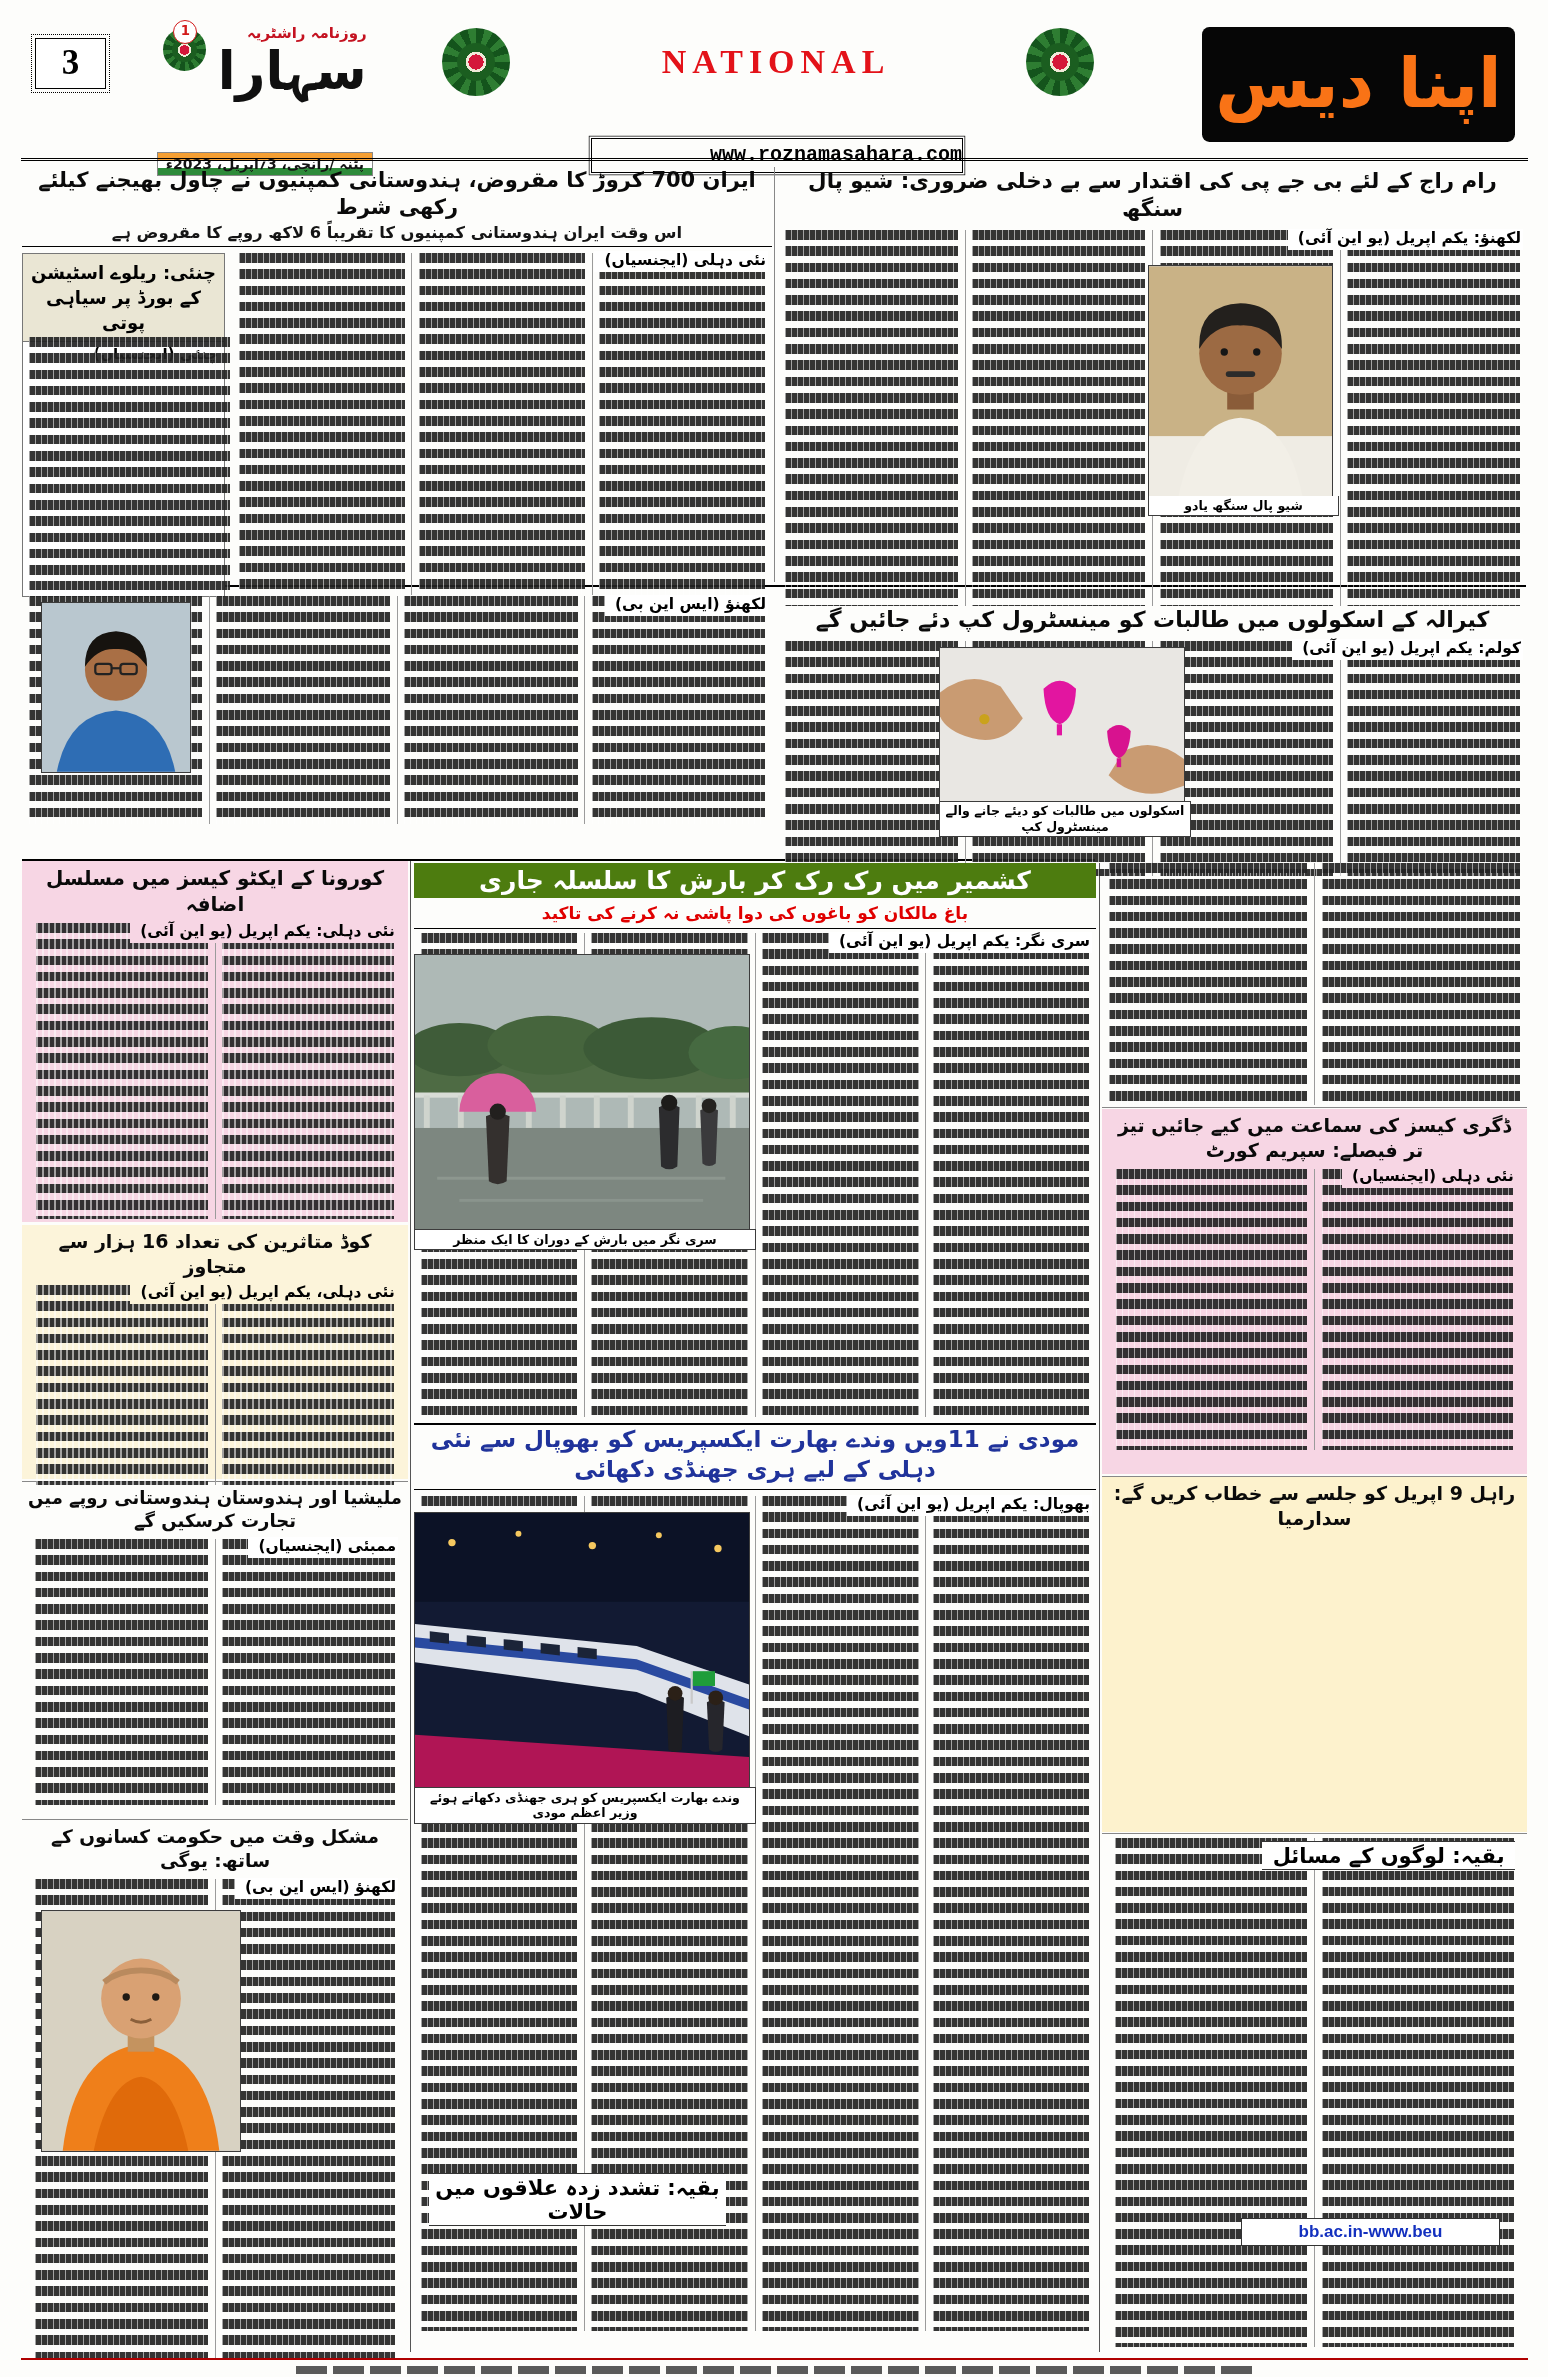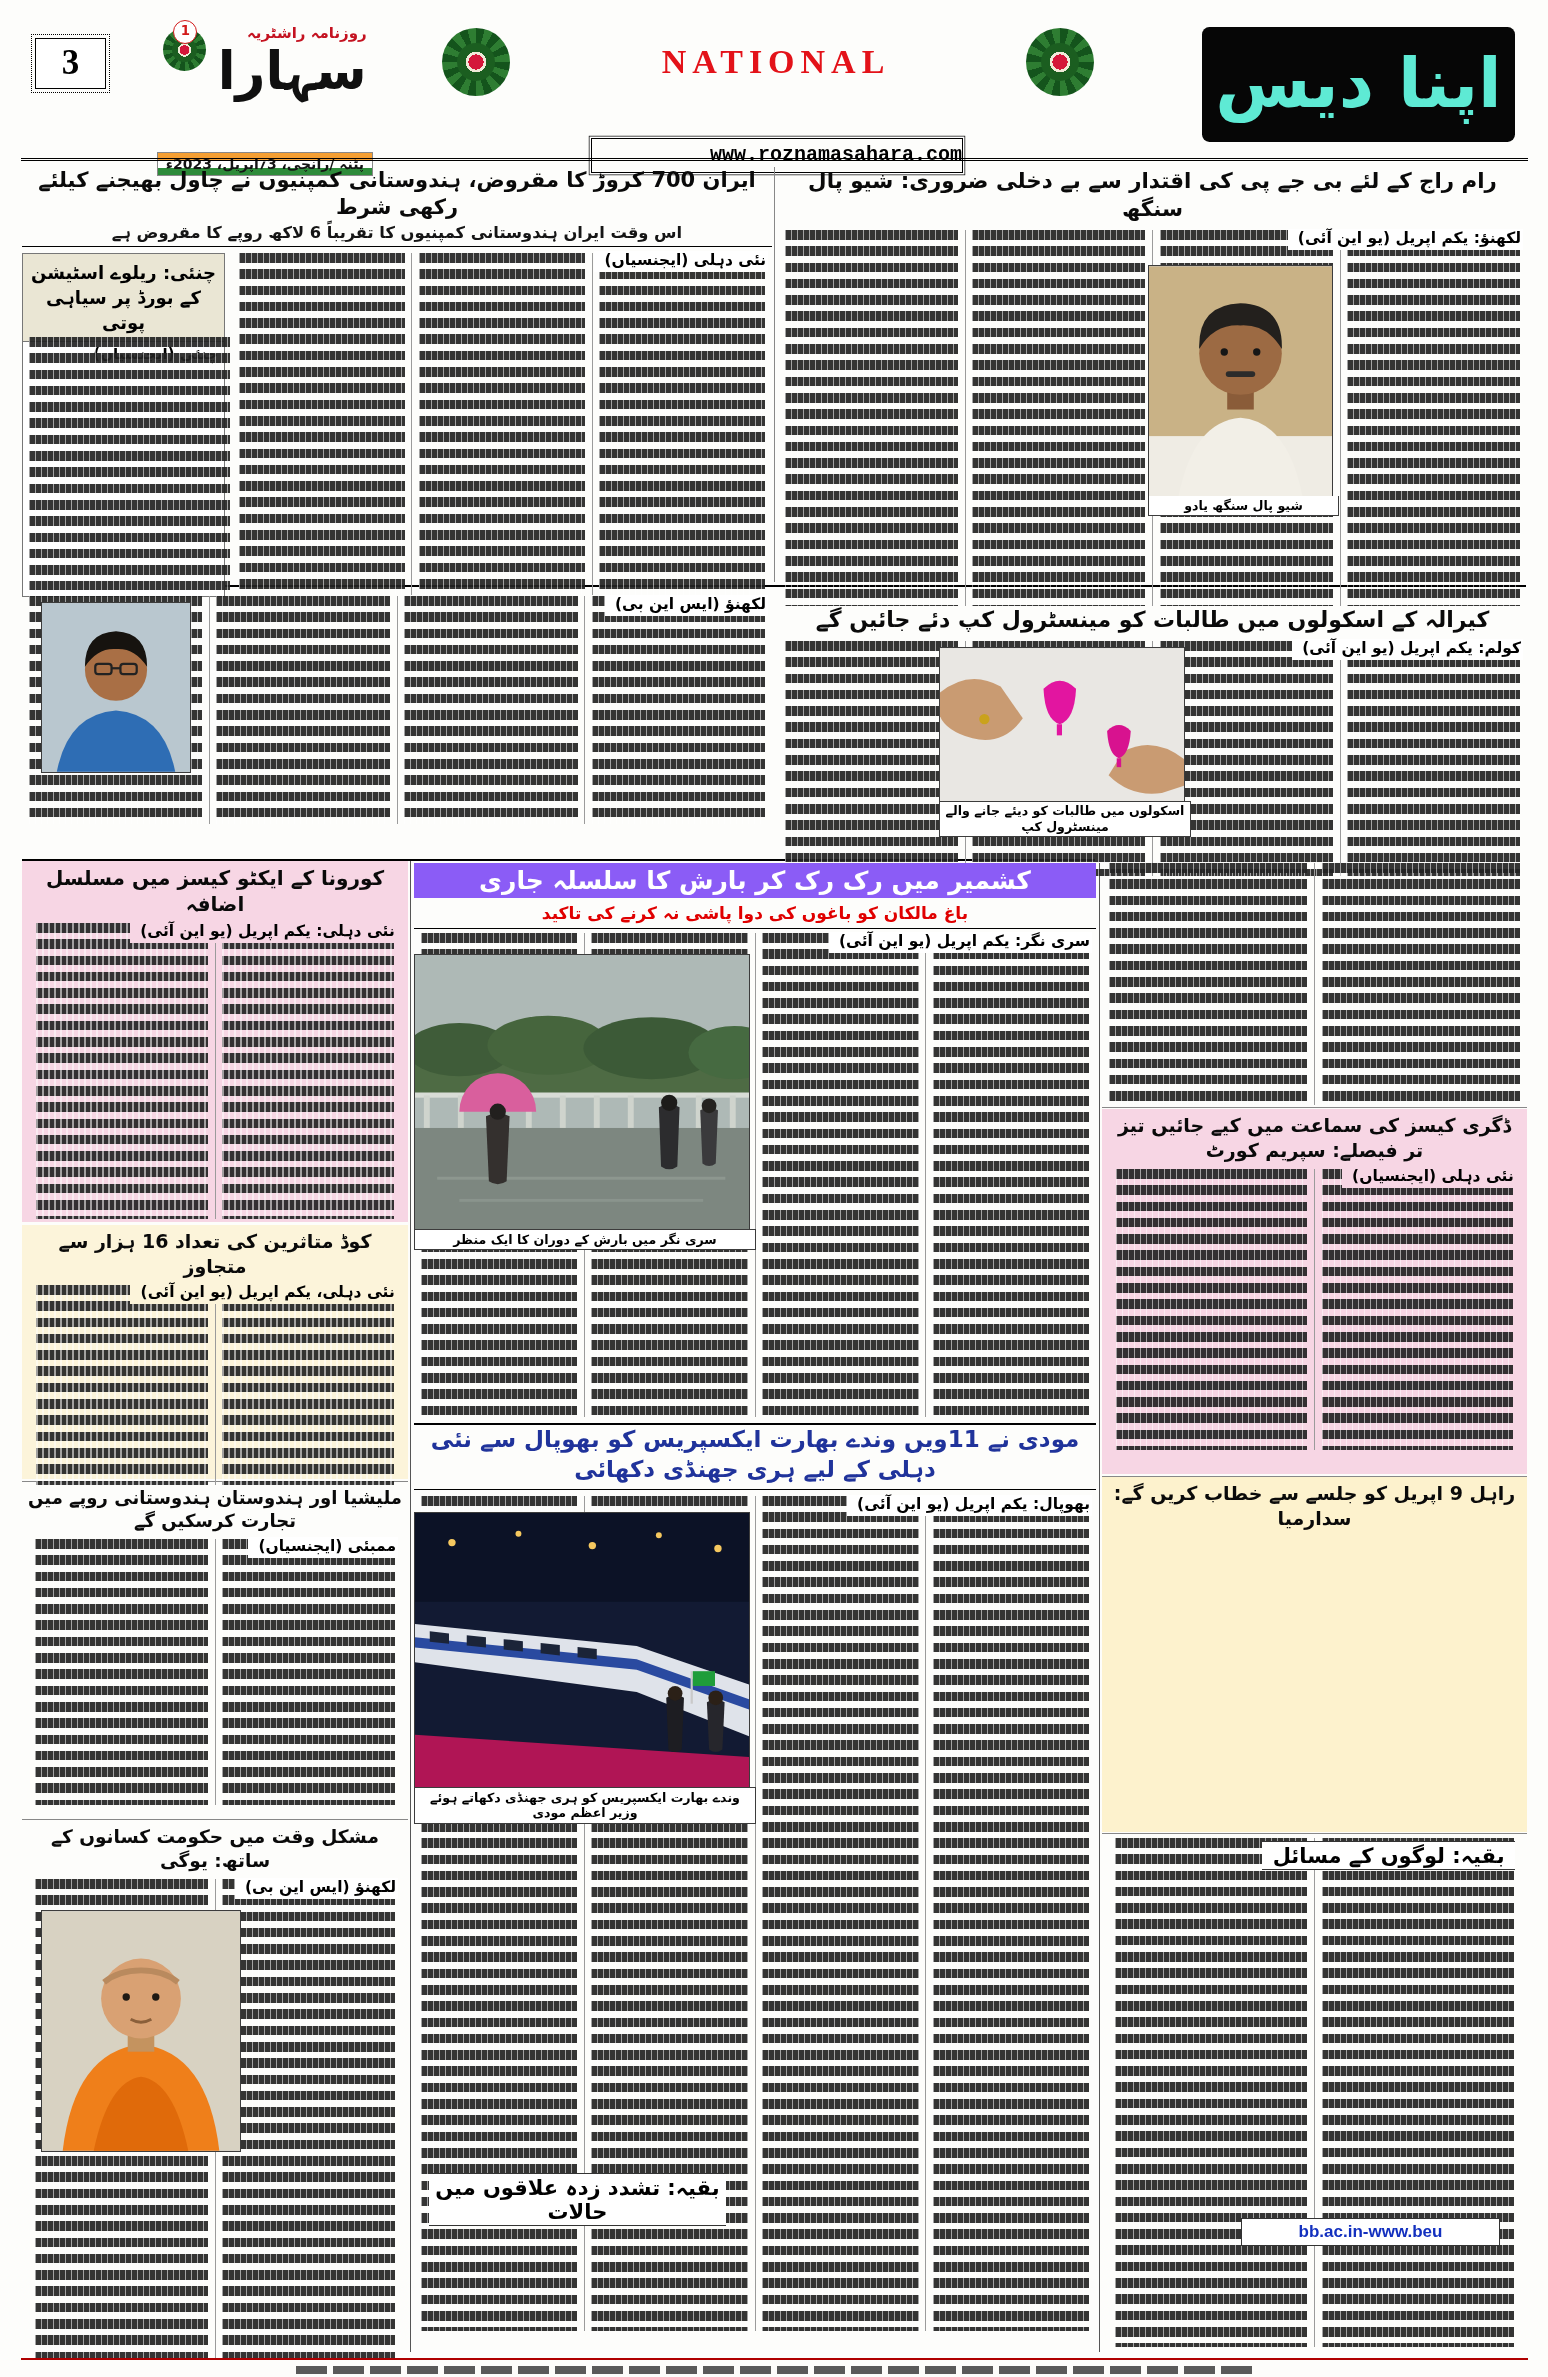--- a/index.html
+++ b/index.html
@@ -26,23 +26,23 @@
   .urlbox{position:absolute;z-index:2;background:#fff;border:1.5px solid #333;color:#1330bf;font-weight:bold;font-size:17px;text-align:center;padding:3px;font-family:"Liberation Sans",sans-serif;direction:ltr;}
   .subhead{font-weight:bold;text-align:center;direction:rtl;font-size:16.3px;color:#151515;border-bottom:1.5px solid #000;padding:1.5px 0 3.7px 0;}
   .divider{position:absolute;background:#000;}
   .mandala{position:absolute;border-radius:50%;background:repeating-conic-gradient(#14541c 0 15deg,#2e7d32 15deg 30deg);}
   .mandala::after{content:"";position:absolute;inset:22%;border-radius:50%;
       background:radial-gradient(circle,#d4173a 0 28%,#f0ead8 28% 38%,#1b5e20 38% 100%);}
   .badge{position:absolute;width:22px;height:22px;border-radius:50%;background:#fff;border:1.5px solid #d21a1a;color:#d21a1a;font-weight:bold;text-align:center;line-height:20px;font-size:13.3px;z-index:3;}
   #pagenum{border:1.5px solid #000;outline:1.5px dotted #000;outline-offset:3px;text-align:center;font-family:"Liberation Serif",serif;font-weight:bold;font-size:35px;line-height:47px;background:#fff;}
   #national{font-family:"Liberation Serif",serif;font-weight:bold;font-size:34px;letter-spacing:6px;color:#e31219;text-align:center;}
   #websitebox{border:0.7px solid #000;box-shadow:0 0 0 1.5px #fff,0 0 0 2.2px #000;text-align:right;font-family:Liberation Mono, monospace;font-weight:bold;font-size:20px;line-height:31px;margin-top:36px;}
-  #masthead{background:#060606;color:#5eead4;border-radius:7.4px;text-align:center;font-weight:bold;font-size:69px;line-height:112px;direction:rtl;}
+  #masthead{background:#060606;color:#f97316;border-radius:7.4px;text-align:center;font-weight:bold;font-size:69px;line-height:112px;direction:rtl;}
   #datebar{background:linear-gradient(to bottom,#f59f33 0 32%,#ffffff 32% 68%,#2e8b3a 68% 100%);text-align:center;font-weight:bold;font-size:14px;line-height:22px;direction:rtl;color:#151515;border:0.7px solid #888;}
-  .banner{background:#8b5cf6;color:#fff;font-weight:bold;text-align:center;direction:rtl;}
+  .banner{background:#4d7c0f;color:#fff;font-weight:bold;text-align:center;direction:rtl;}
   .redsub{color:#e00000;font-weight:bold;text-align:center;direction:rtl;border-bottom:1.5px solid #000;}
   .bluehl{color:#20339b;}
 </style>
 </head>
 <body>
 
 <div class="abs" id="pagenum" style="left:35px;top:38px;width:69px;height:49px;">3</div>
 
 <div class="abs" id="logo" style="left:157px;top:21px;width:214px;height:114px;direction:rtl;">
   <div class="mandala" style="left:6px;top:7.4px;width:43px;height:43px;"></div>

